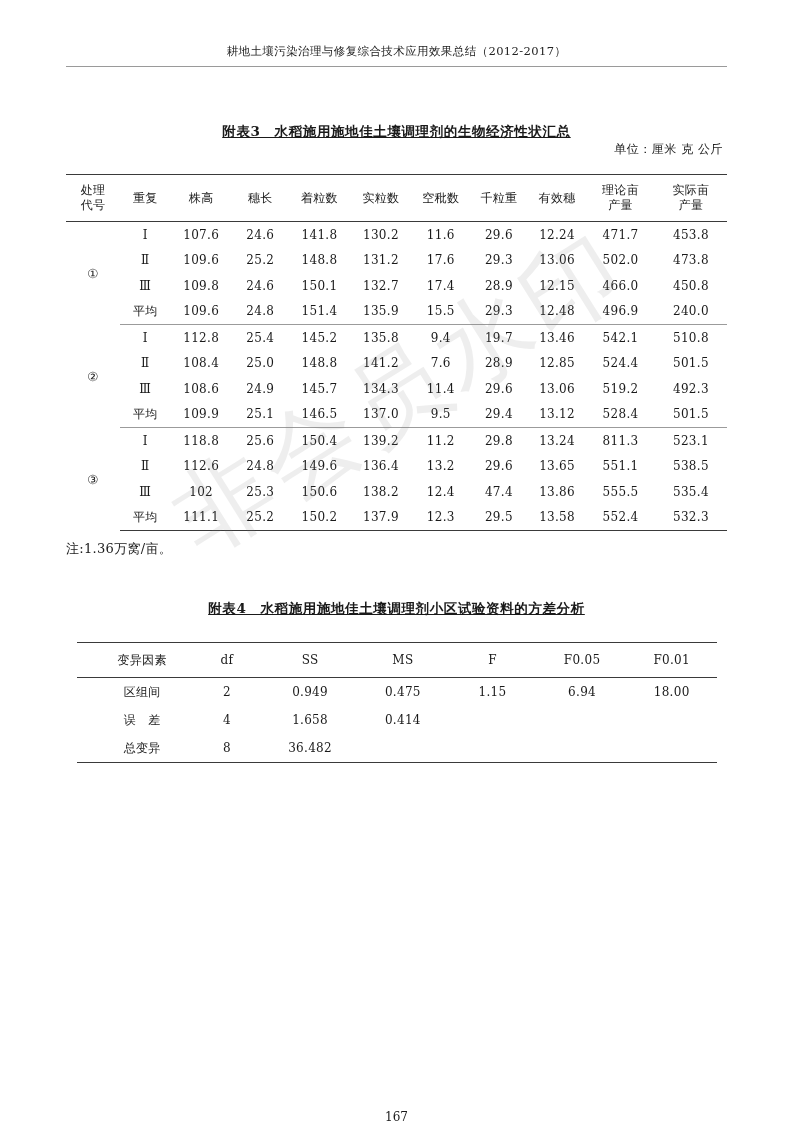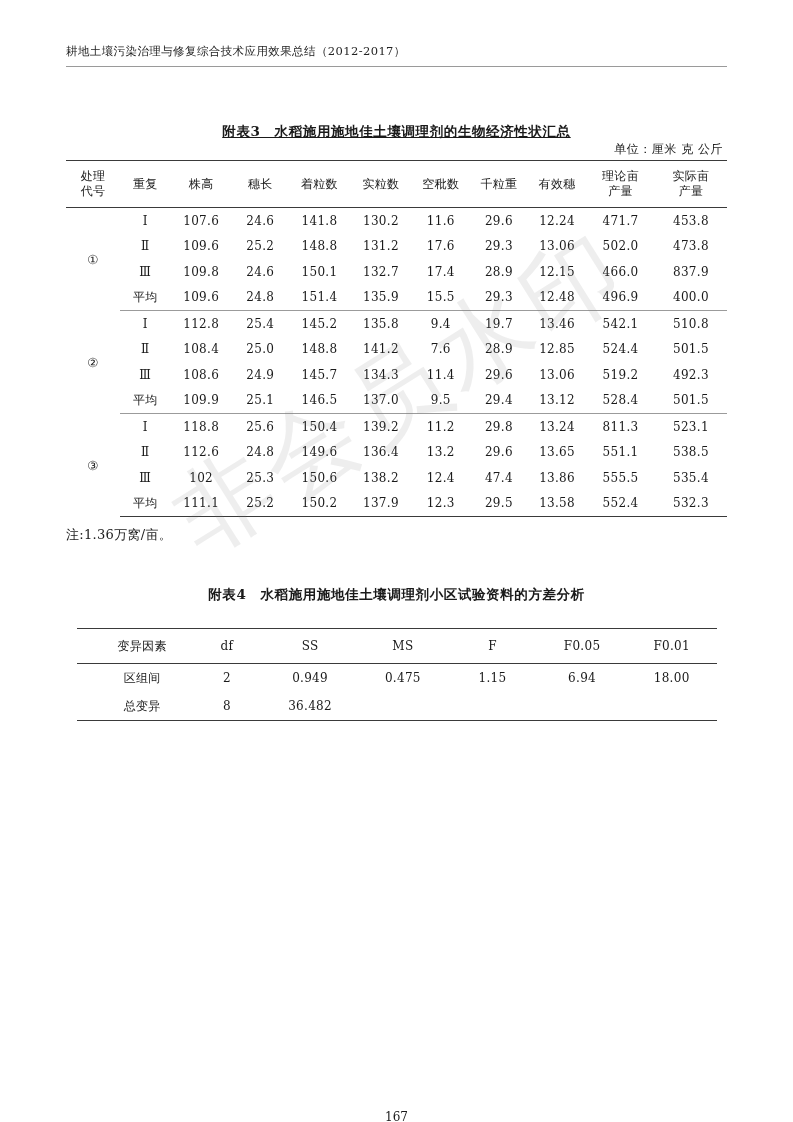--- a/index.html
+++ b/index.html
@@ -19,39 +19,40 @@
     position: relative;
     width: 793px;
     height: 1122px;
     box-sizing: border-box;
     padding: 0 66px;
   }
 
   
   .running-head {
     margin-top: 44px;
+    text-align: center;
     font-size: 11.5px;
     letter-spacing: 0.4px;
     color: #222;
   }
   .head-rule {
     margin-top: 7px;
     border-bottom: 1px solid #9a9a9a;
     width: 100%;
   }
 
   
   .table-title {
     text-align: center;
     font-weight: bold;
     font-size: 13.5px;
     letter-spacing: 0.6px;
   }
   #title-3 { margin-top: 56px; text-decoration: underline; }
-  #title-4 { margin-top: 42px; }
+  #title-4 { margin-top: 42px; text-decoration: underline; }
 
   .unit-line {
     text-align: right;
     font-size: 12px;
     padding-right: 4px;
     letter-spacing: 0.5px;
   }
 
   
   table.grid {
@@ -60,21 +61,21 @@
     font-size: 12px;
   }
   table.grid td, table.grid th {
     text-align: center;
     font-weight: normal;
     padding: 0;
     vertical-align: middle;
     letter-spacing: 0.3px;
   }
   #table-bio {
-    margin-top: 2px;
+    margin-top: 16px;
   }
   #table-bio .hrow td {
     height: 46px;
     line-height: 1.25;
     border-top: 1px solid #3a3a3a;
     border-bottom: 1px solid #3a3a3a;
     font-size: 12px;
   }
   #table-bio tbody td {
     height: 25.5px;
@@ -225,33 +226,33 @@
         <tr>
           <td>Ⅲ</td>
           <td>109.8</td>
           <td>24.6</td>
           <td>150.1</td>
           <td>132.7</td>
           <td>17.4</td>
           <td>28.9</td>
           <td>12.15</td>
           <td>466.0</td>
-          <td>837.9</td>
+          <td>450.8</td>
         </tr>
         <tr class="avg group-end">
           <td>平均</td>
           <td>109.6</td>
           <td>24.8</td>
           <td>151.4</td>
           <td>135.9</td>
           <td>15.5</td>
           <td>29.3</td>
           <td>12.48</td>
           <td>496.9</td>
-          <td>400.0</td>
+          <td>240.0</td>
         </tr>
         <tr>
           <td class="code" rowspan="4">②</td>
           <td>Ⅰ</td>
           <td>112.8</td>
           <td>25.4</td>
           <td>145.2</td>
           <td>135.8</td>
           <td>9.4</td>
           <td>19.7</td>
@@ -376,20 +377,29 @@
     <tr>
           <td class="factor">区组间</td>
           <td class="num">2</td>
           <td class="num">0.949</td>
           <td class="num">0.475</td>
           <td class="num">1.15</td>
           <td class="num">6.94</td>
           <td class="num">18.00</td>
         </tr>
         <tr>
+          <td class="factor">误　差</td>
+          <td class="num">4</td>
+          <td class="num">1.658</td>
+          <td class="num">0.414</td>
+          <td class="num"></td>
+          <td class="num"></td>
+          <td class="num"></td>
+        </tr>
+        <tr>
           <td class="factor">总变异</td>
           <td class="num">8</td>
           <td class="num">36.482</td>
           <td class="num"></td>
           <td class="num"></td>
           <td class="num"></td>
           <td class="num"></td>
         </tr>
       </tbody>
   </table>

